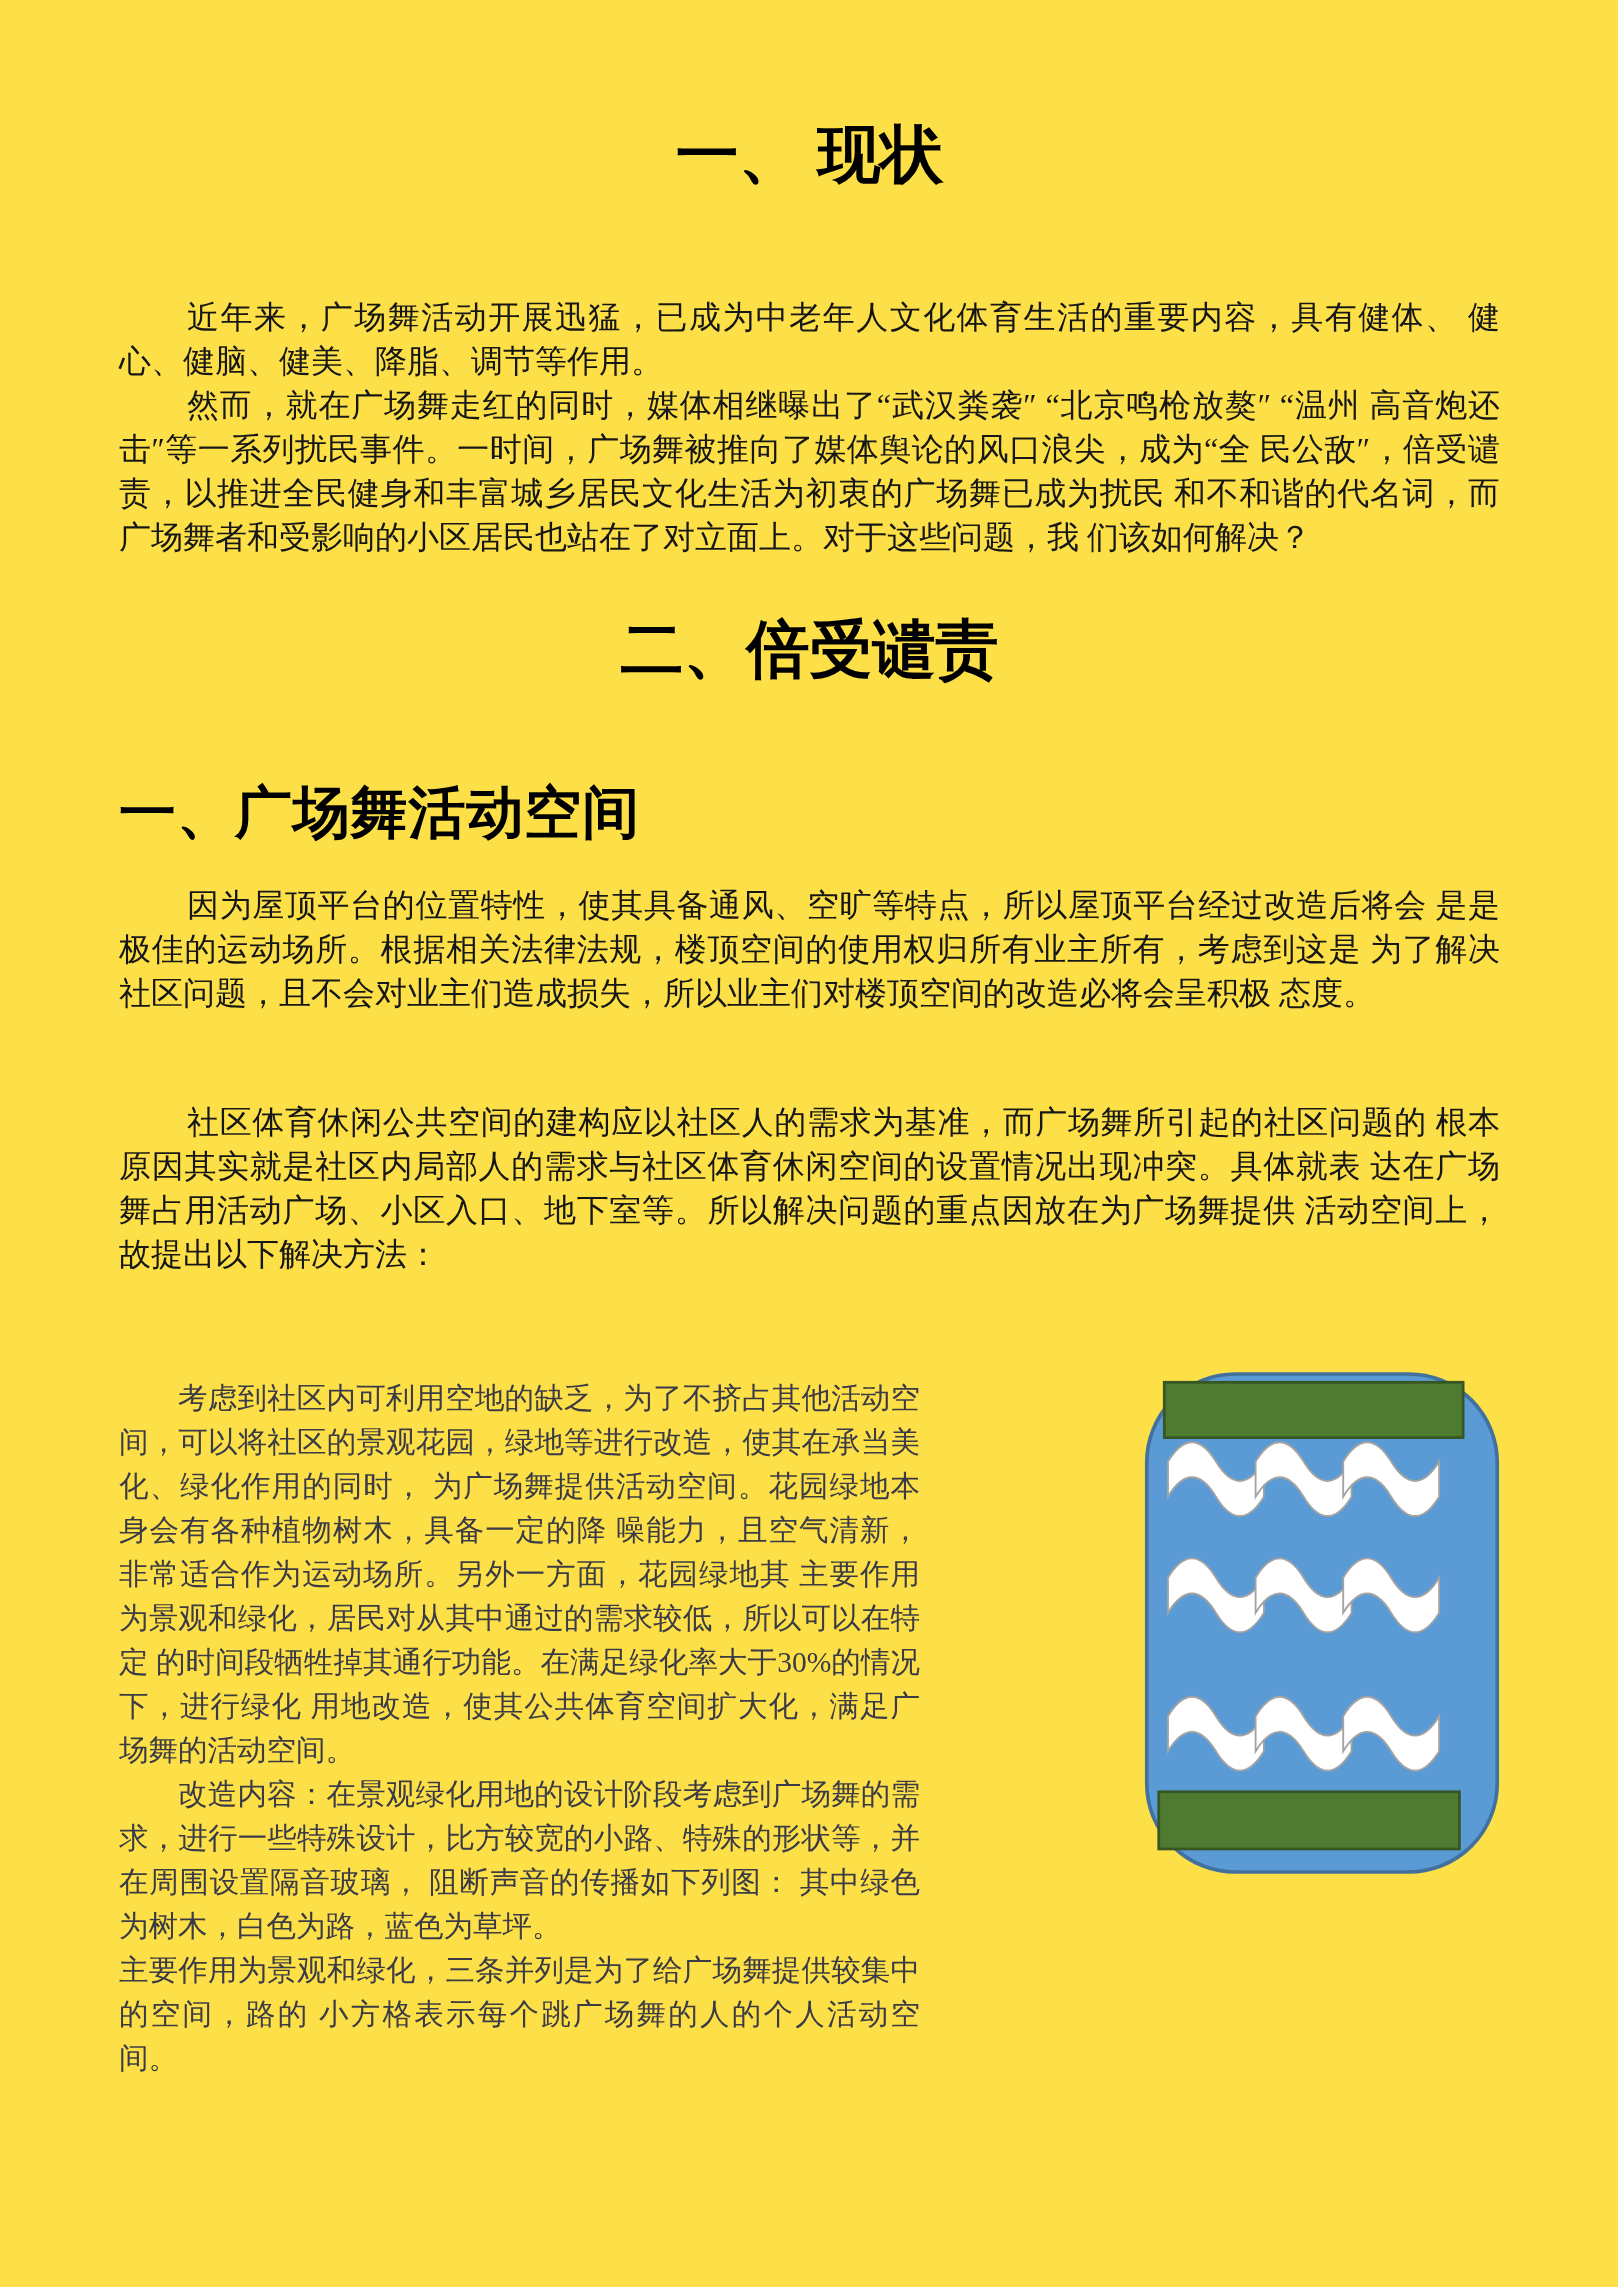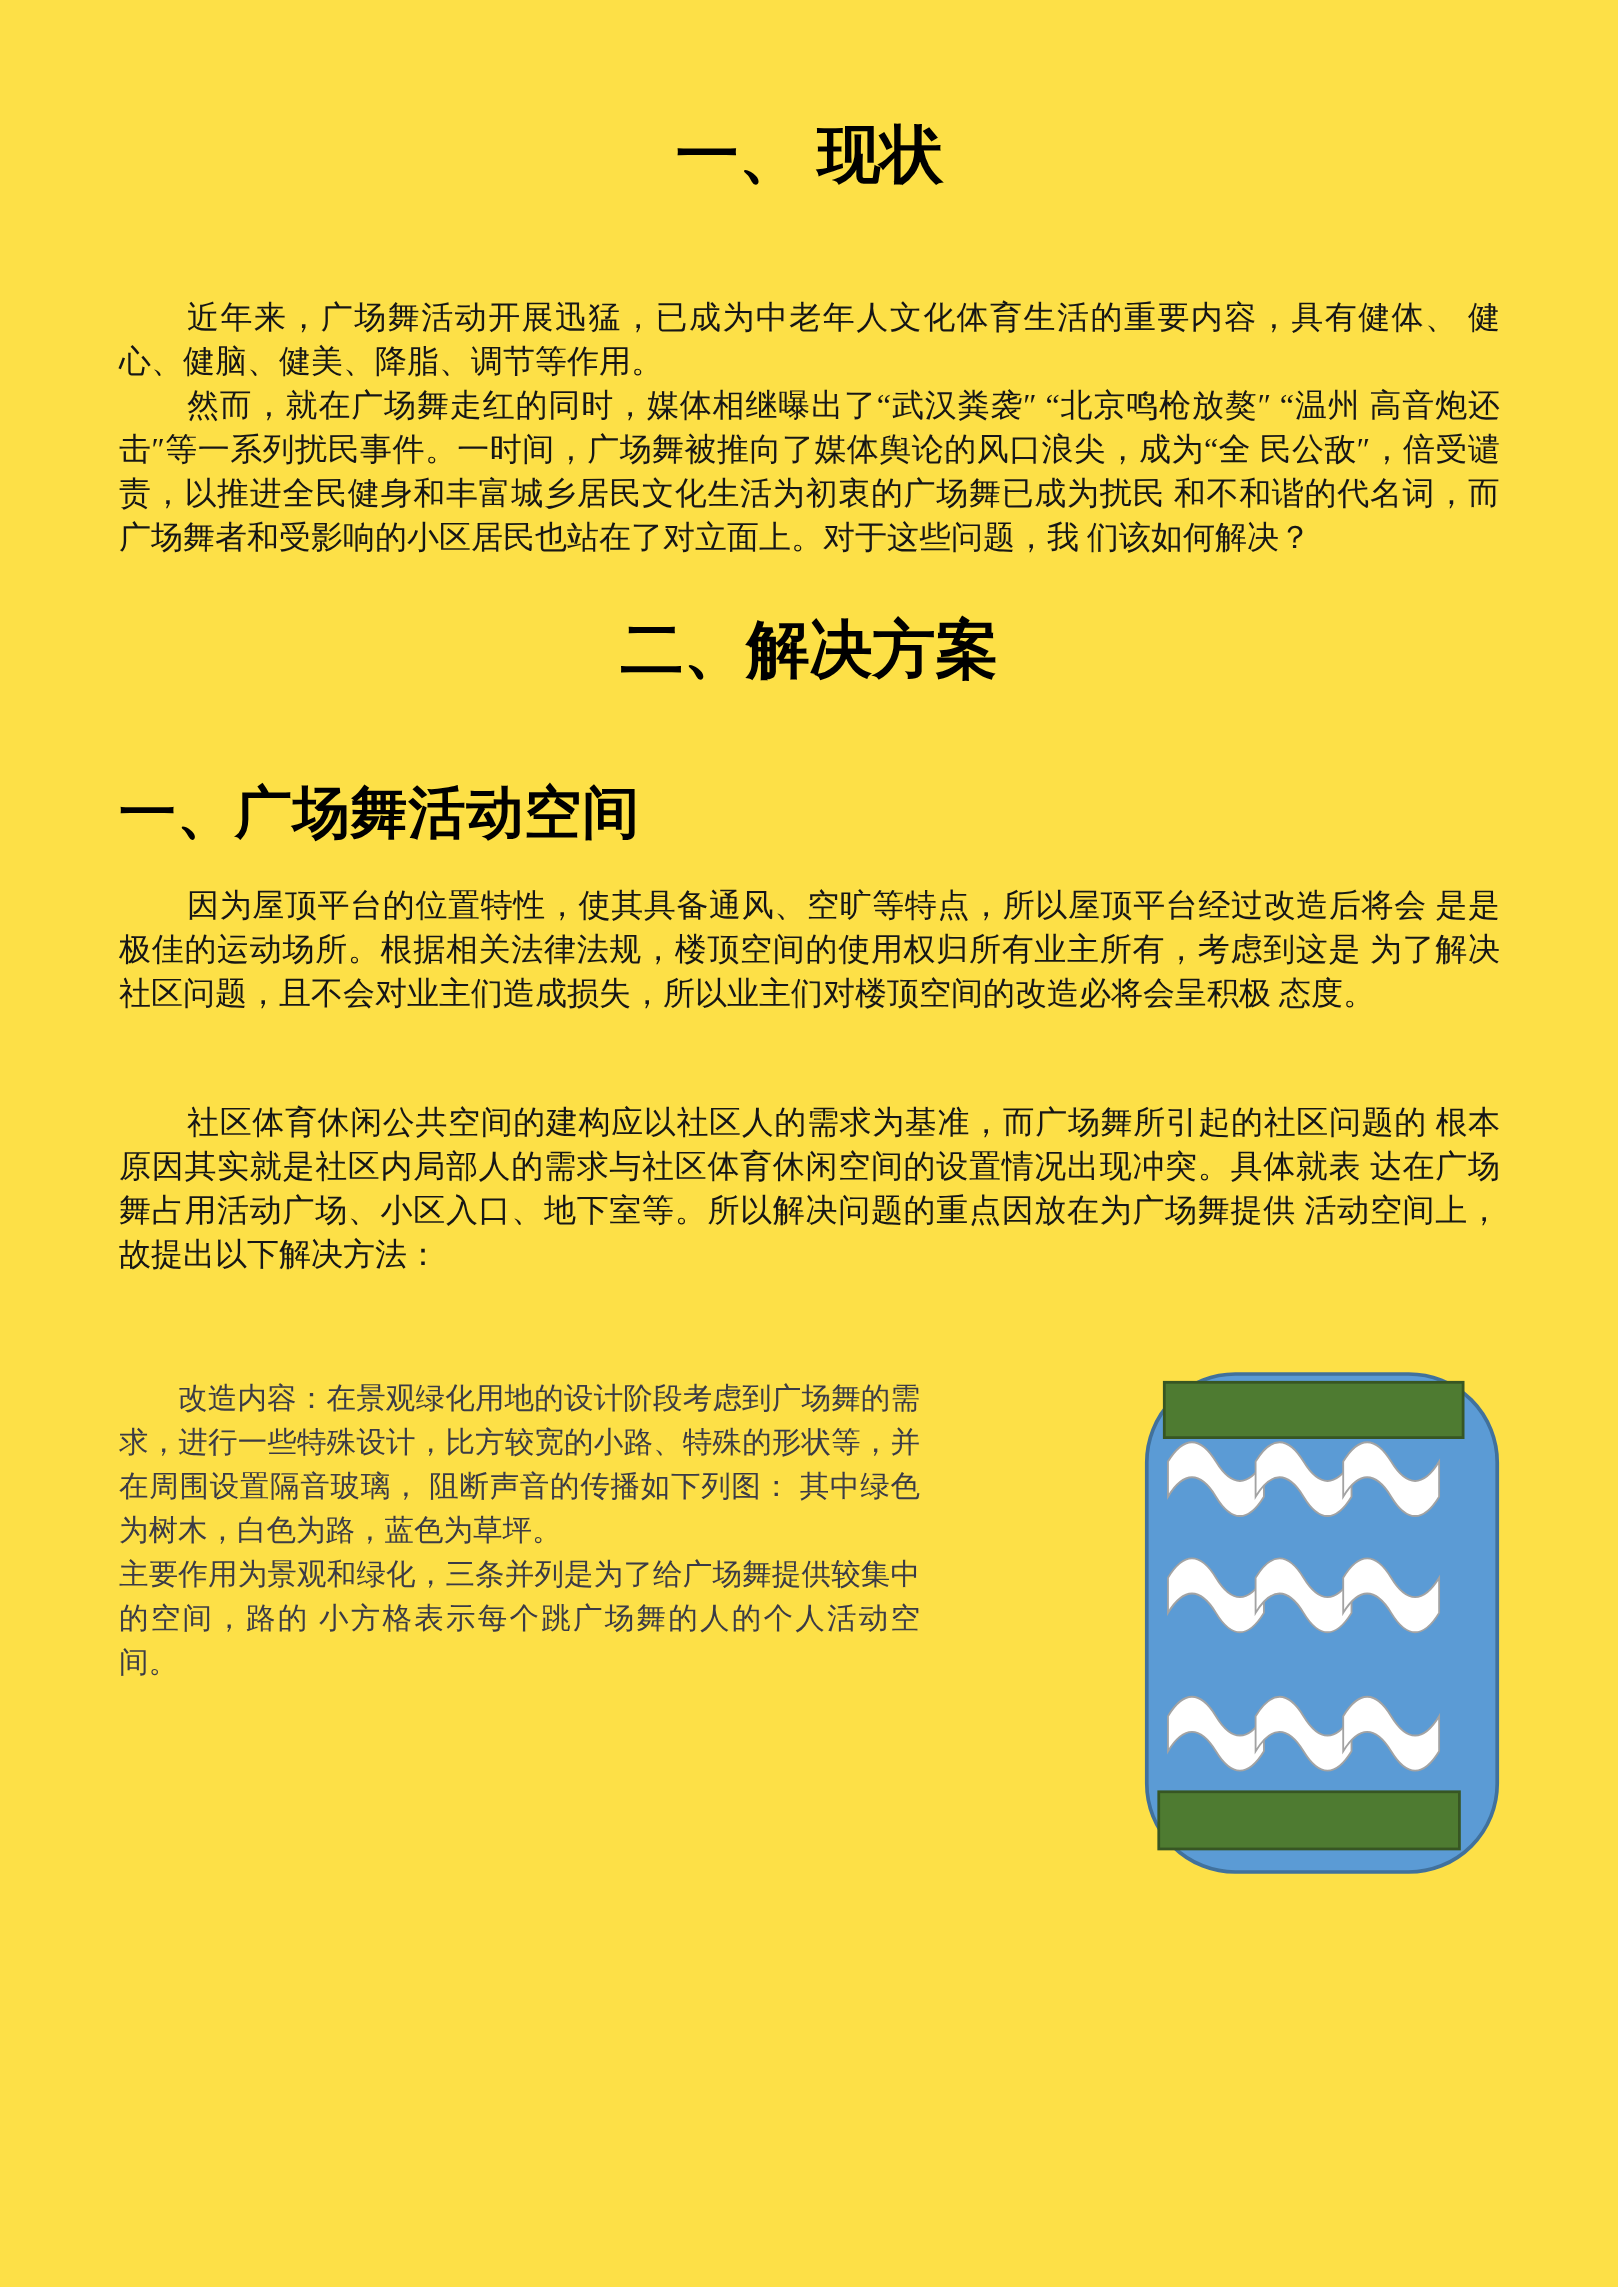--- a/index.html
+++ b/index.html
@@ -35,29 +35,30 @@
 
 <div class="page">
 
   <h1 class="title-center title-1">一、 现状</h1>
 
   <div class="content-1">
     <p class="body-text indent">近年来，广场舞活动开展迅猛，已成为中老年人文化体育生活的重要内容，具有健体、 健心、健脑、健美、降脂、调节等作用。</p>
     <p class="body-text indent">然而，就在广场舞走红的同时，媒体相继曝出了“武汉粪袭″ “北京鸣枪放獒″ “温州 高音炮还击″等一系列扰民事件。一时间，广场舞被推向了媒体舆论的风口浪尖，成为“全 民公敌″，倍受谴责，以推进全民健身和丰富城乡居民文化生活为初衷的广场舞已成为扰民 和不和谐的代名词，而广场舞者和受影响的小区居民也站在了对立面上。对于这些问题，我 们该如何解决？</p>
   </div>
 
-  <h1 class="title-center title-2">二、解决方案</h1>
+  <h1 class="title-center title-2">二、倍受谴责</h1>
 
   <h2 class="subheading">一、广场舞活动空间</h2>
 
   <p class="body-text indent gap-before">因为屋顶平台的位置特性，使其具备通风、空旷等特点，所以屋顶平台经过改造后将会 是是极佳的运动场所。根据相关法律法规，楼顶空间的使用权归所有业主所有，考虑到这是 为了解决社区问题，且不会对业主们造成损失，所以业主们对楼顶空间的改造必将会呈积极 态度。</p>
   <p class="body-text indent para-3">社区体育休闲公共空间的建构应以社区人的需求为基准，而广场舞所引起的社区问题的 根本原因其实就是社区内局部人的需求与社区体育休闲空间的设置情况出现冲突。具体就表 达在广场舞占用活动广场、小区入口、地下室等。所以解决问题的重点因放在为广场舞提供 活动空间上，故提出以下解决方法：</p>
 
   <div class="bottom-section">
     <div class="small-col">
+      <p class="indent-s">考虑到社区内可利用空地的缺乏，为了不挤占其他活动空间，可以将社区的景观花园，绿地等进行改造，使其在承当美化、绿化作用的同时， 为广场舞提供活动空间。花园绿地本身会有各种植物树木，具备一定的降 噪能力，且空气清新，非常适合作为运动场所。另外一方面，花园绿地其 主要作用为景观和绿化，居民对从其中通过的需求较低，所以可以在特定 的时间段牺牲掉其通行功能。在满足绿化率大于30%的情况下，进行绿化 用地改造，使其公共体育空间扩大化，满足广场舞的活动空间。</p>
       <p class="indent-s">改造内容：在景观绿化用地的设计阶段考虑到广场舞的需求，进行一些特殊设计，比方较宽的小路、特殊的形状等，并在周围设置隔音玻璃， 阻断声音的传播如下列图： 其中绿色为树木，白色为路，蓝色为草坪。</p>
       <p>主要作用为景观和绿化，三条并列是为了给广场舞提供较集中的空间，路的 小方格表示每个跳广场舞的人的个人活动空间。</p>
     </div>
 
     <div class="figure-wrap">
       <svg viewBox="0 0 386 546" xmlns="http://www.w3.org/2000/svg">
         <defs>
           <path id="wv" d="M0,26 C17,-2 35,-2 52,26 C69,54 87,54 104,26 L104,64 C87,92 69,92 52,64 C35,36 17,36 0,64 Z"></path>
         </defs>
 

